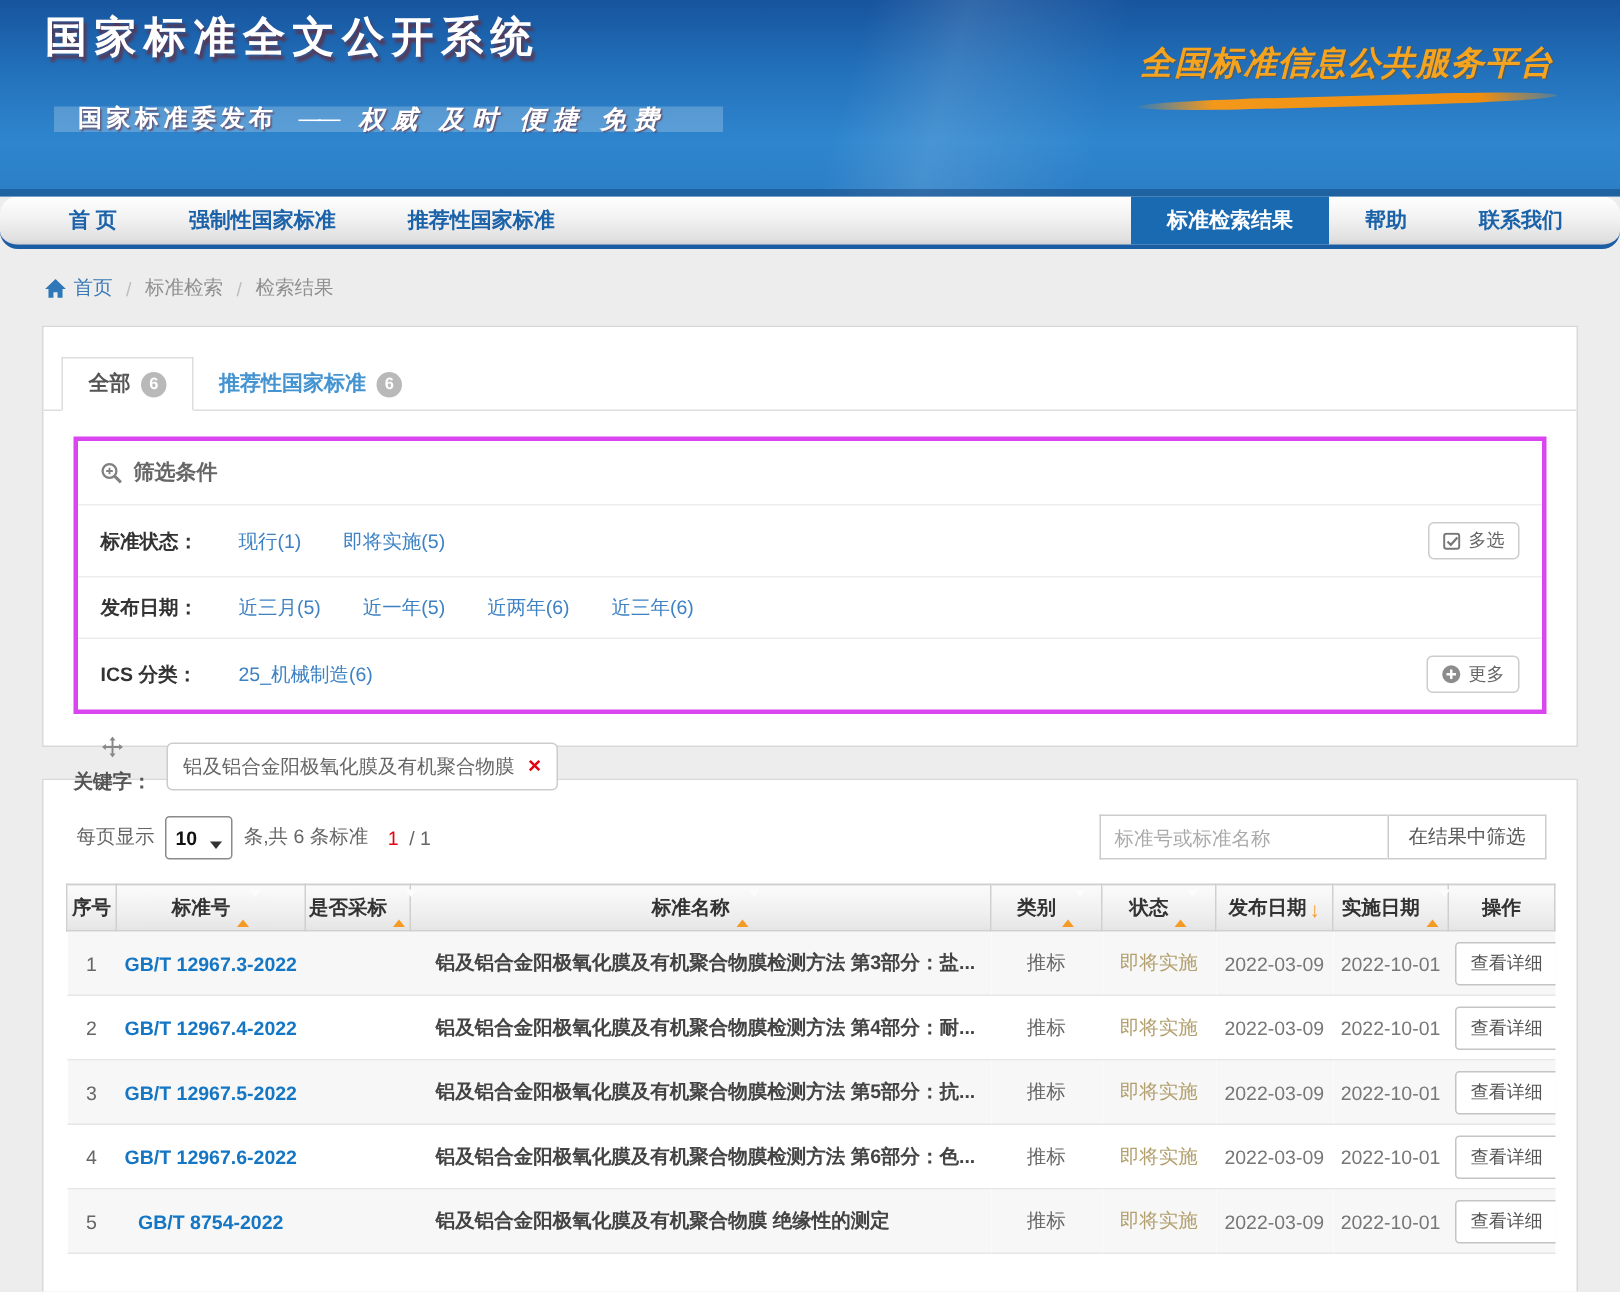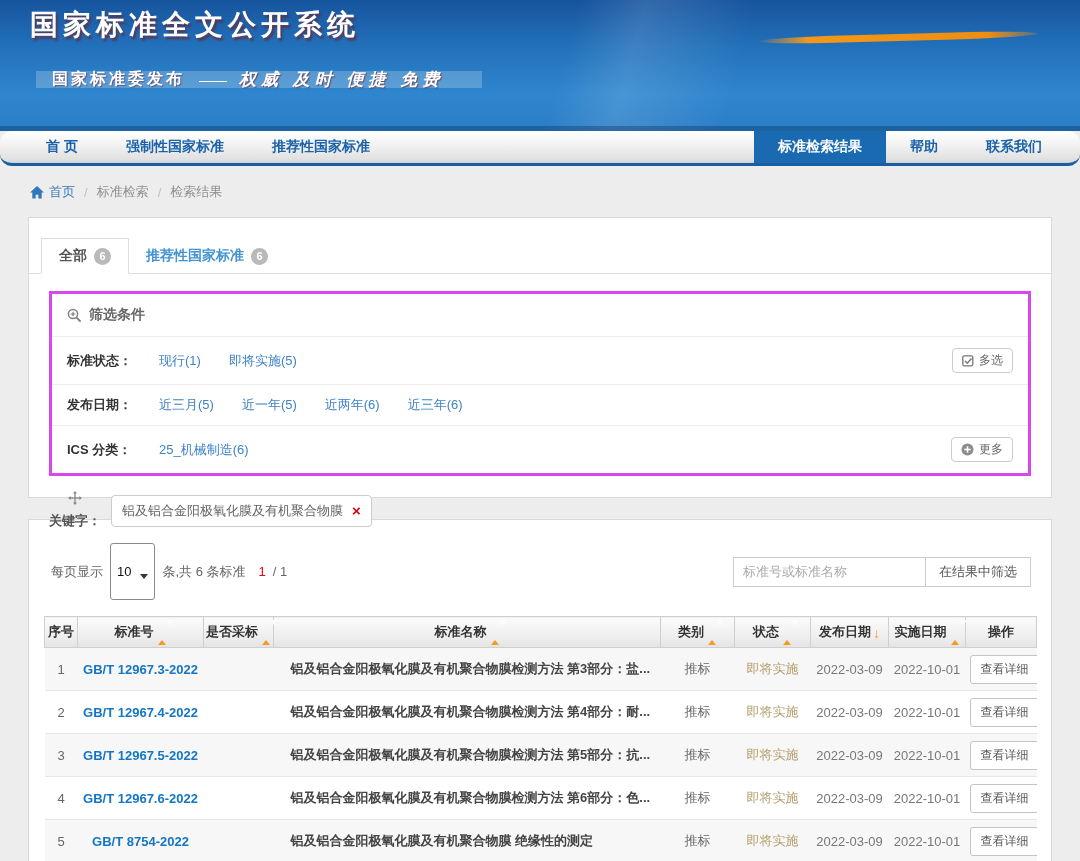--- a/index.html
+++ b/index.html
@@ -97,21 +97,21 @@
   .keyword-row { display:flex; align-items:center; gap:10px; margin:15px 20px 0; font-size:13px; }
   .kw-label { color:#555; font-weight:bold; display:flex; align-items:center; gap:7px;flex-direction:column; }
   .kw-tag { display:inline-flex; align-items:center; gap:9px; border:1px solid #ccc; border-radius:4px; padding:6px 10px; color:#666; font-size:13px; background:#fff; }
   .kw-x { color:#e60012; font-weight:bold; font-size:15px; line-height:1; cursor:pointer; }
 
   
   .res-controls { display:flex; justify-content:space-between; align-items:center; padding:23px 20px 14px 22px; font-size:13px; color:#666; }
   .rc-left { display:flex; align-items:center; gap:7px; }
   .sel {
     display:inline-flex; align-items:flex-end; gap:9px; border:1px solid #8a8a8a; border-radius:3px;
-    padding:20px 6px; background:#fff; color:#111; cursor:pointer; font-size:13px;
+    padding:6px 6px; background:#fff; color:#111; cursor:pointer; font-size:13px;font-weight:bold;
   }
   .sel-caret { width:0; height:0; border-left:4px solid transparent; border-right:4px solid transparent; border-top:5px solid #333; }
   .page-cur { color:#e60012; margin-left:6px; }
   .page-tot { color:#666; }
   .search-group { display:flex; }
   .search-input { width:192px; height:30px; border:1px solid #ccc; border-right:none; padding:0 9px; font-size:13px; color:#333; outline:none; font-family:inherit; }
   .search-input::placeholder { color:#aaa; }
   .search-btn { height:30px; border:1px solid #ccc; background:#fff; padding:0 13px; font-size:13px; color:#555; cursor:pointer; font-family:inherit; white-space:nowrap; }
 
   
@@ -142,20 +142,21 @@
 <body>
 
 <div class="header">
   <div class="site-title">国家标准全文公开系统</div>
   <div class="slogan">
     <span class="s1">国家标准委发布</span>
     <span class="dash">——</span>
     <span class="s2">权威 及时 便捷 免费</span>
   </div>
   <div class="platform">
+    <div class="platform-name">全国标准信息公共服务平台</div>
     <div class="swoosh"></div>
   </div>
   <div class="header-bottom"></div>
 </div>
 
 <div class="navbar">
   <div class="nav-left">
     <div class="nav-item">首 页</div>
     <div class="nav-item">强制性国家标准</div>
     <div class="nav-item">推荐性国家标准</div>

